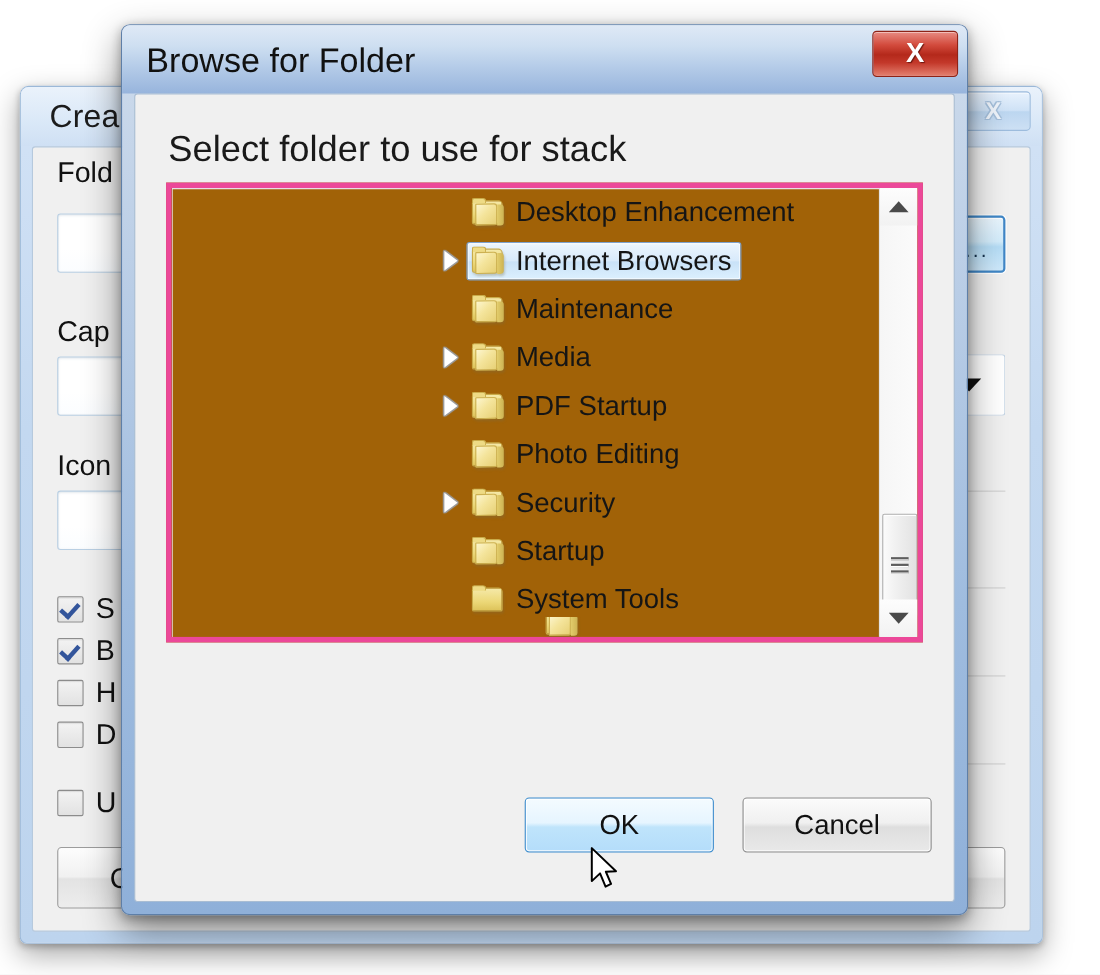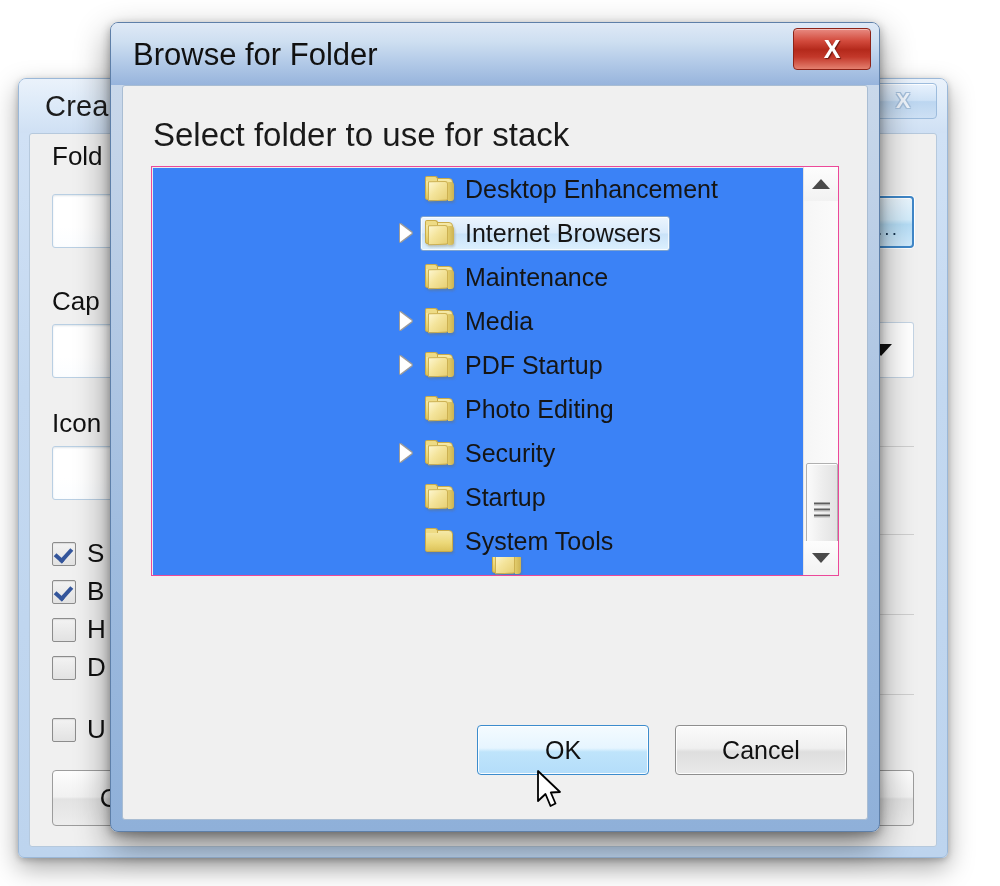--- a/index.html
+++ b/index.html
@@ -125,21 +125,21 @@
   }
   #fgwin .fg-body{
     position:absolute;left:11px;right:11px;top:62px;bottom:11px;
     background:#f0f0f0;border:1px solid #a9bdd3;border-radius:3px;
   }
   .fg-prompt{position:absolute;left:30px;top:30px;font-size:33px;color:#1a1a1a;white-space:nowrap;}
 
   
   .tree-panel{
     position:absolute;left:28px;right:28px;top:80px;height:408px;
-    background:#3b82f6;border:1px solid #ec4899;
+    background:#a16207;border:5px solid #ec4899;
     box-shadow:inset 1px 1px 0 #e9ebee;
     overflow:hidden;
   }
   .tree-list{position:absolute;left:0;top:0;right:0;}
   .tree-row{
     position:relative;height:44px;display:flex;align-items:center;
     padding-left:268px;box-sizing:border-box;
   }
   .tree-row .twisty{
     position:absolute;left:248px;top:50%;transform:translateY(-50%);

